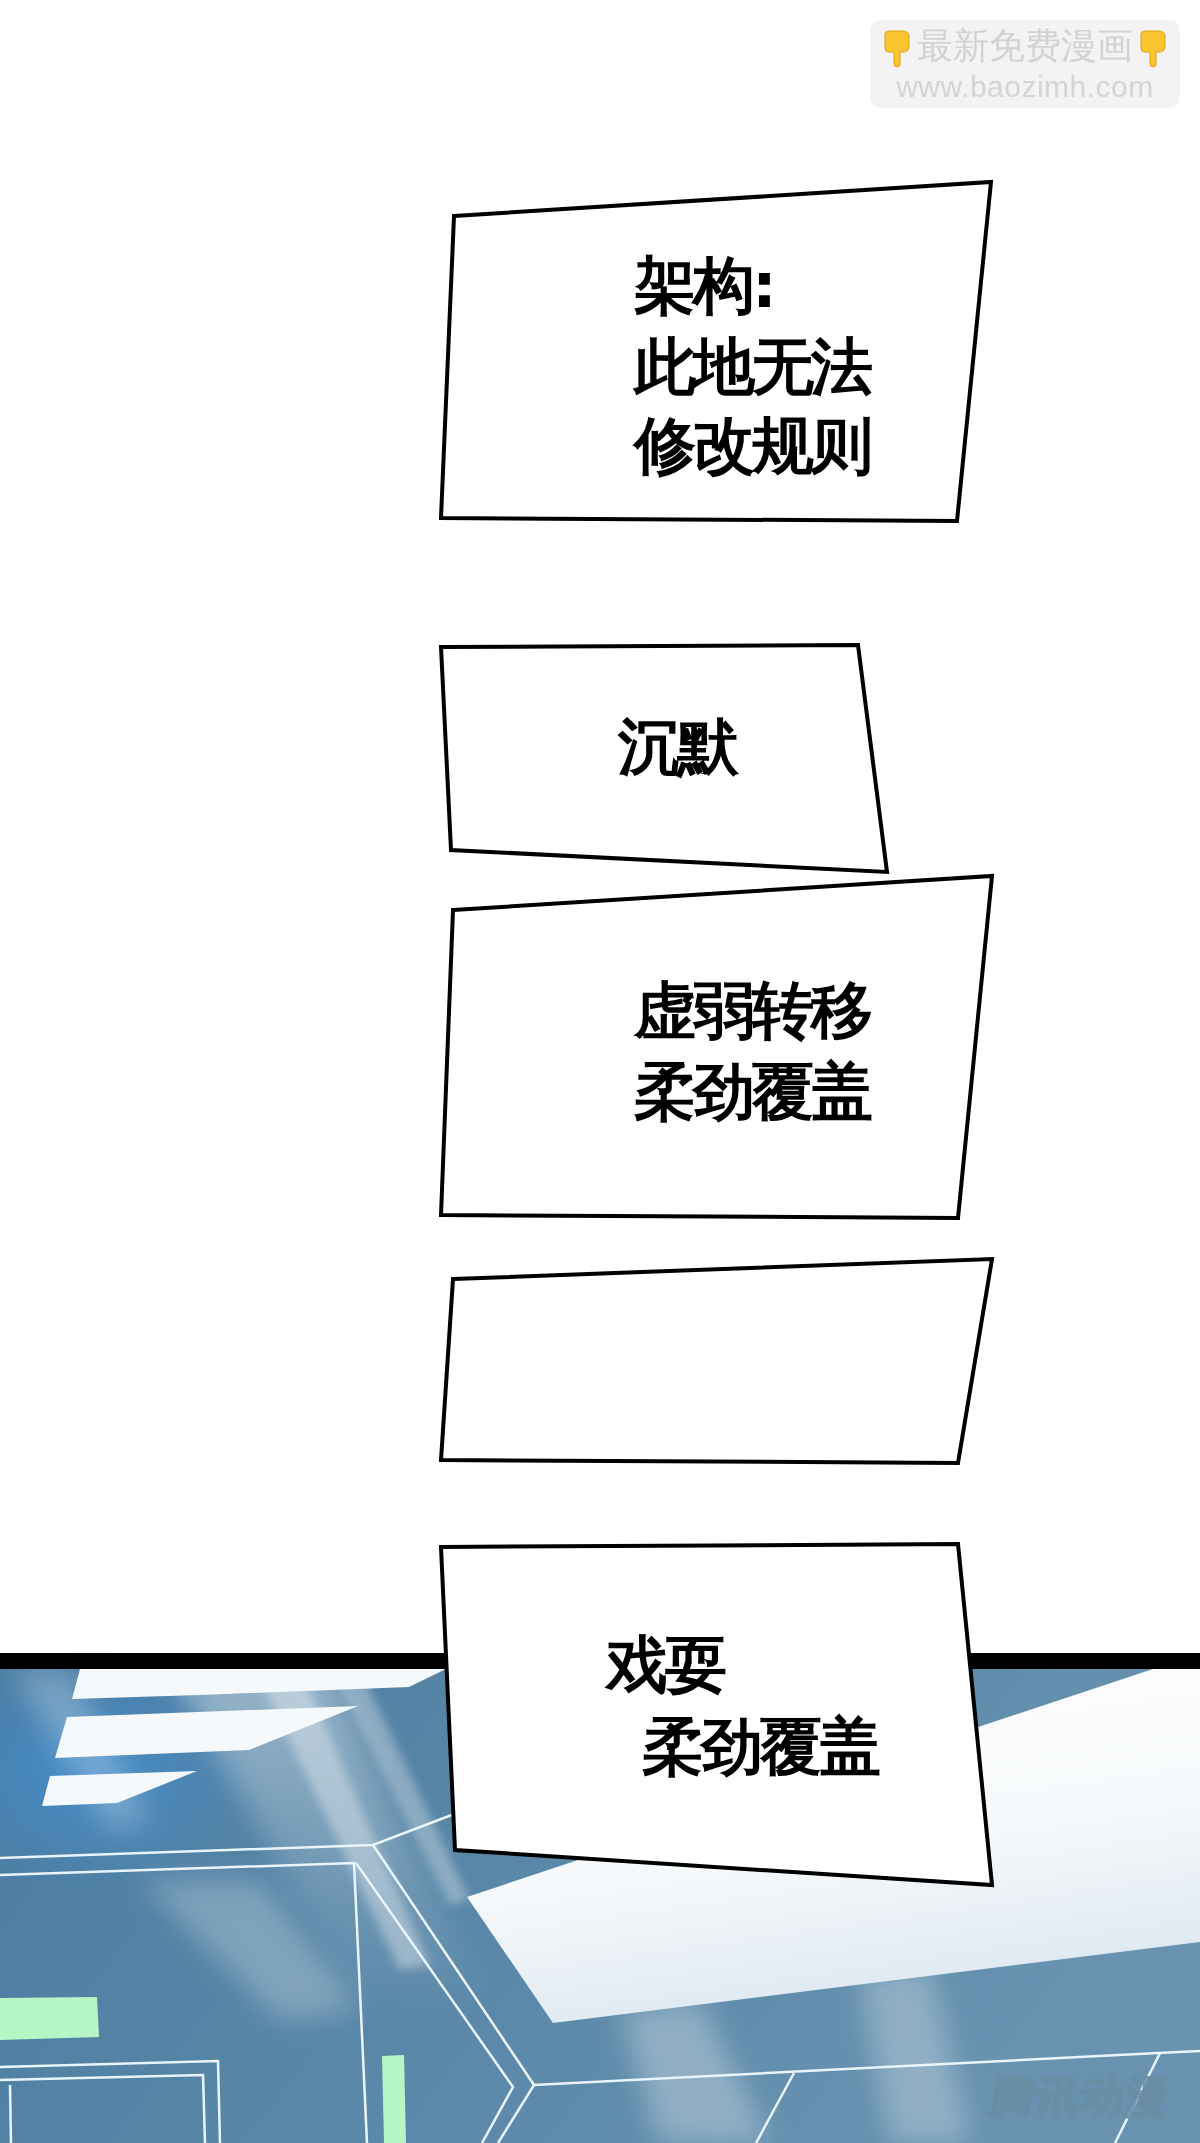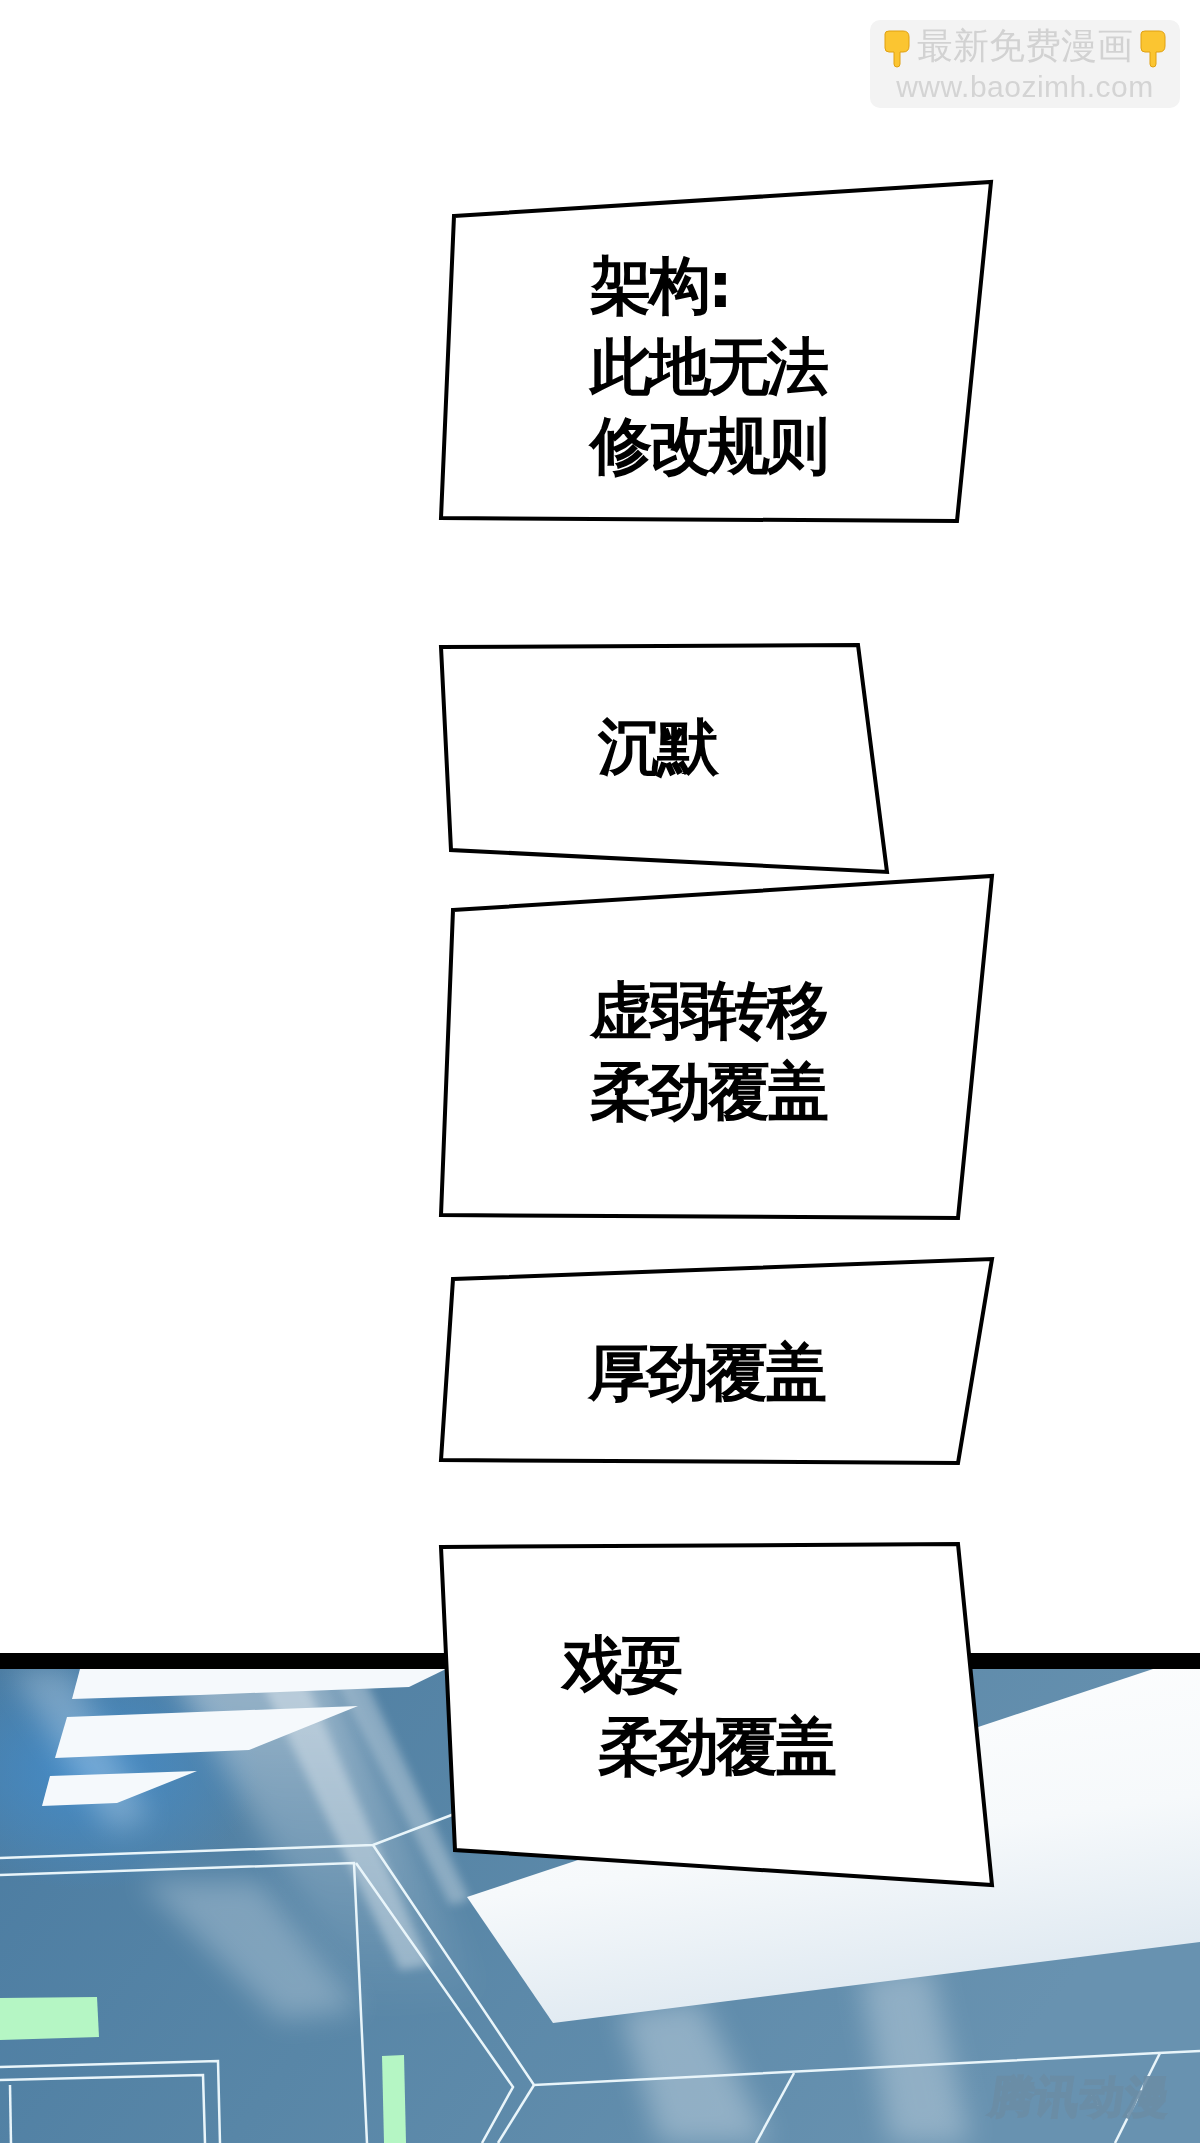--- a/index.html
+++ b/index.html
@@ -13,20 +13,21 @@
     .layer { position: absolute; left: 0; top: 0; }
     .cap {
       position: absolute;
       font-family: "DejaVu Sans", sans-serif;
       font-weight: 900;
       font-size: 62px;
       line-height: 62px;
       letter-spacing: -3px;
       color: #000000;
       white-space: nowrap;
+      margin-left: 44px;
     }
     .wm-top {
       position: absolute;
       left: 870px; top: 20px;
       width: 310px; height: 88px;
       background: #f3f3f3;
       border-radius: 10px;
     }
     .wm-top .row1 {
       position: absolute;
@@ -147,26 +148,25 @@
       <polygon points="453,910 992,876 958,1218 441,1215"></polygon>
       <polygon points="453,1279 992,1259 958,1463 441,1460"></polygon>
       <polygon points="441,1547 958,1544 992,1885 455,1850"></polygon>
     </g>
   </svg>
 
   <div class="cap" style="left:590px; top:255px;">架构:</div>
   <div class="cap" style="left:590px; top:336px;">此地无法</div>
   <div class="cap" style="left:590px; top:415px;">修改规则</div>
 
-  <div class="cap" style="left:598px; top:716px;">沉默</div>
+  <div class="cap" style="left:574px; top:716px;">沉默</div>
 
   <div class="cap" style="left:590px; top:980px;text-align:center;">虚弱转移</div>
   <div class="cap" style="left:590px; top:1061px;">柔劲覆盖</div>
 
-  <div class="cap" style="left:588px; top:1342px;">厚劲覆盖</div>
 
   <div class="cap" style="left:562px; top:1634px;">戏耍</div>
   <div class="cap" style="left:598px; top:1716px;">柔劲覆盖</div>
 
   <div class="wm-top">
     <div class="row1">
       <svg class="hand" viewBox="0 0 32 38">
         <path d="M4 4 Q4 1 8 1 L22 1 Q28 1 28 7 L28 16 Q28 22 22 22 L19 22 L19 34 Q19 37 16 37 Q13 37 13 34 L13 22 L8 22 Q4 22 4 18 Z" fill="#fbc531" stroke="#e0a010" stroke-width="1"></path>
       </svg>
       <span class="t1">最新免费漫画</span>

